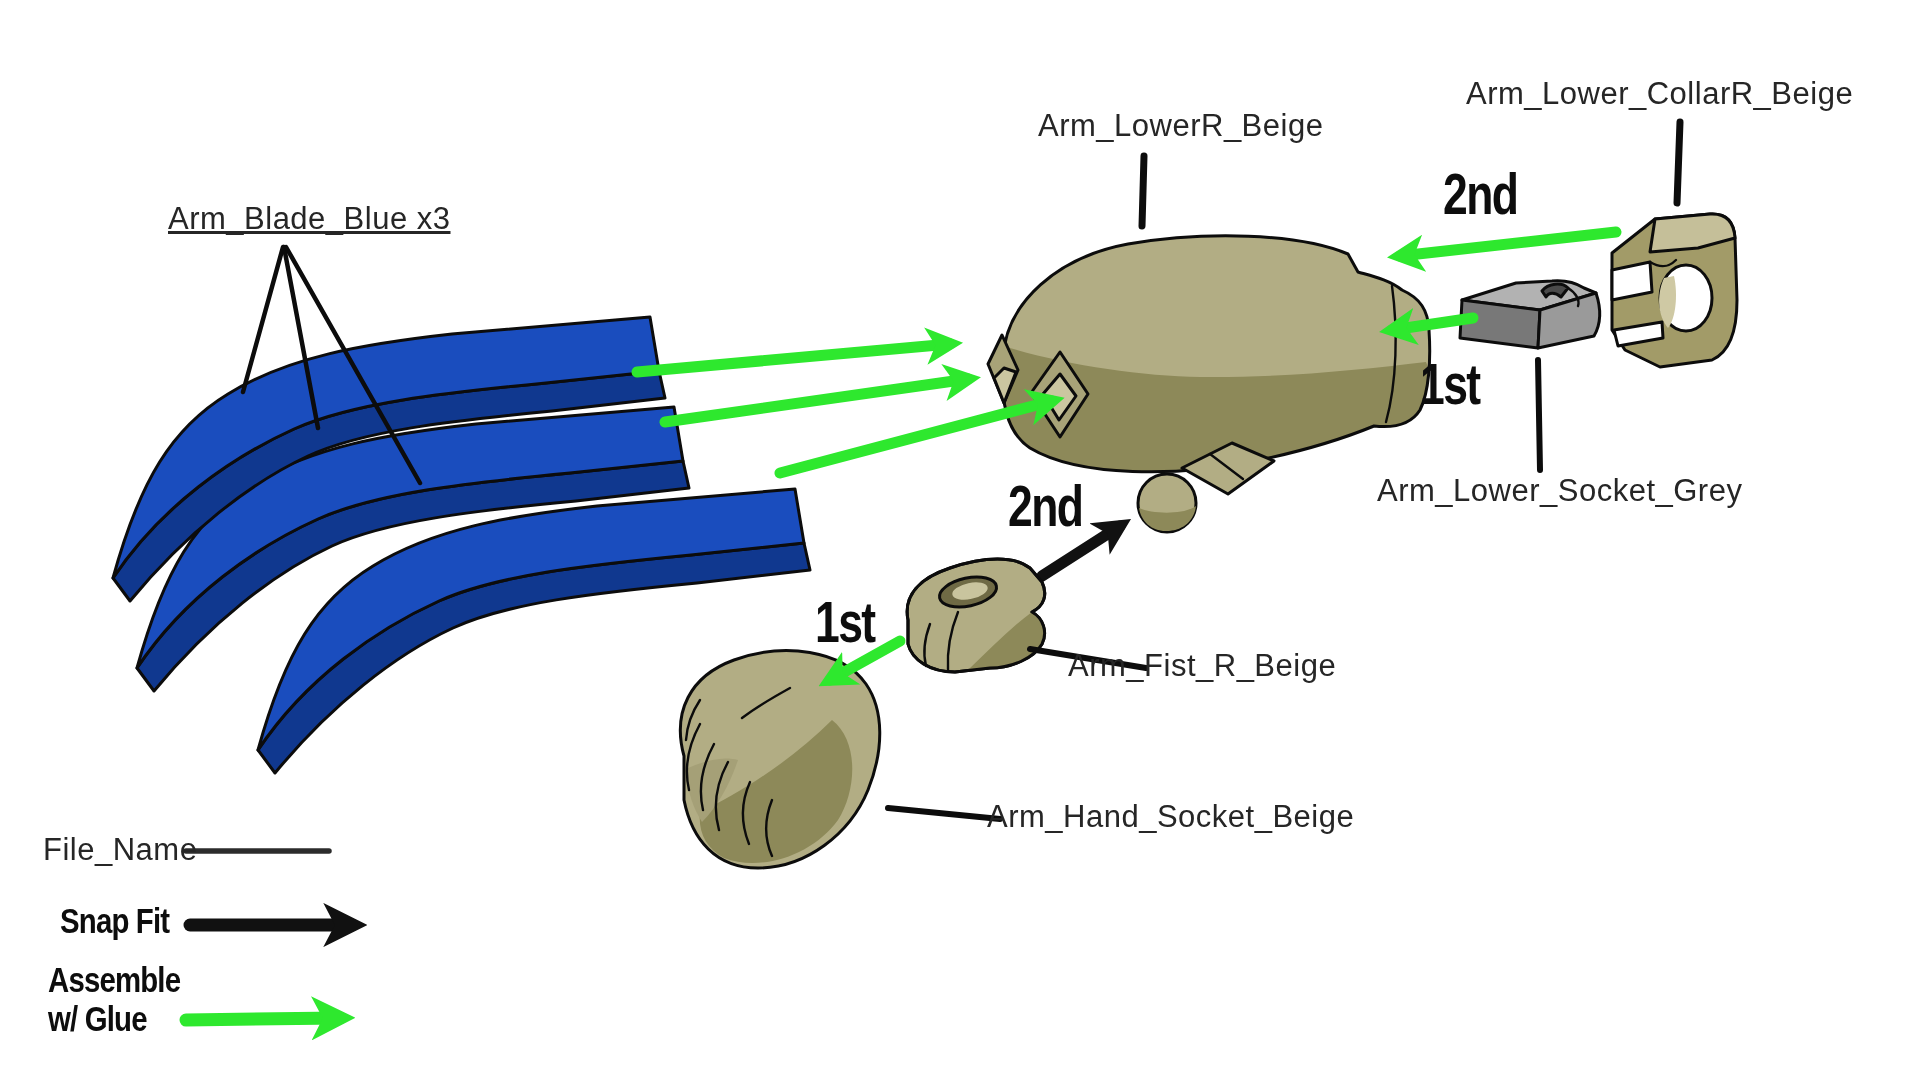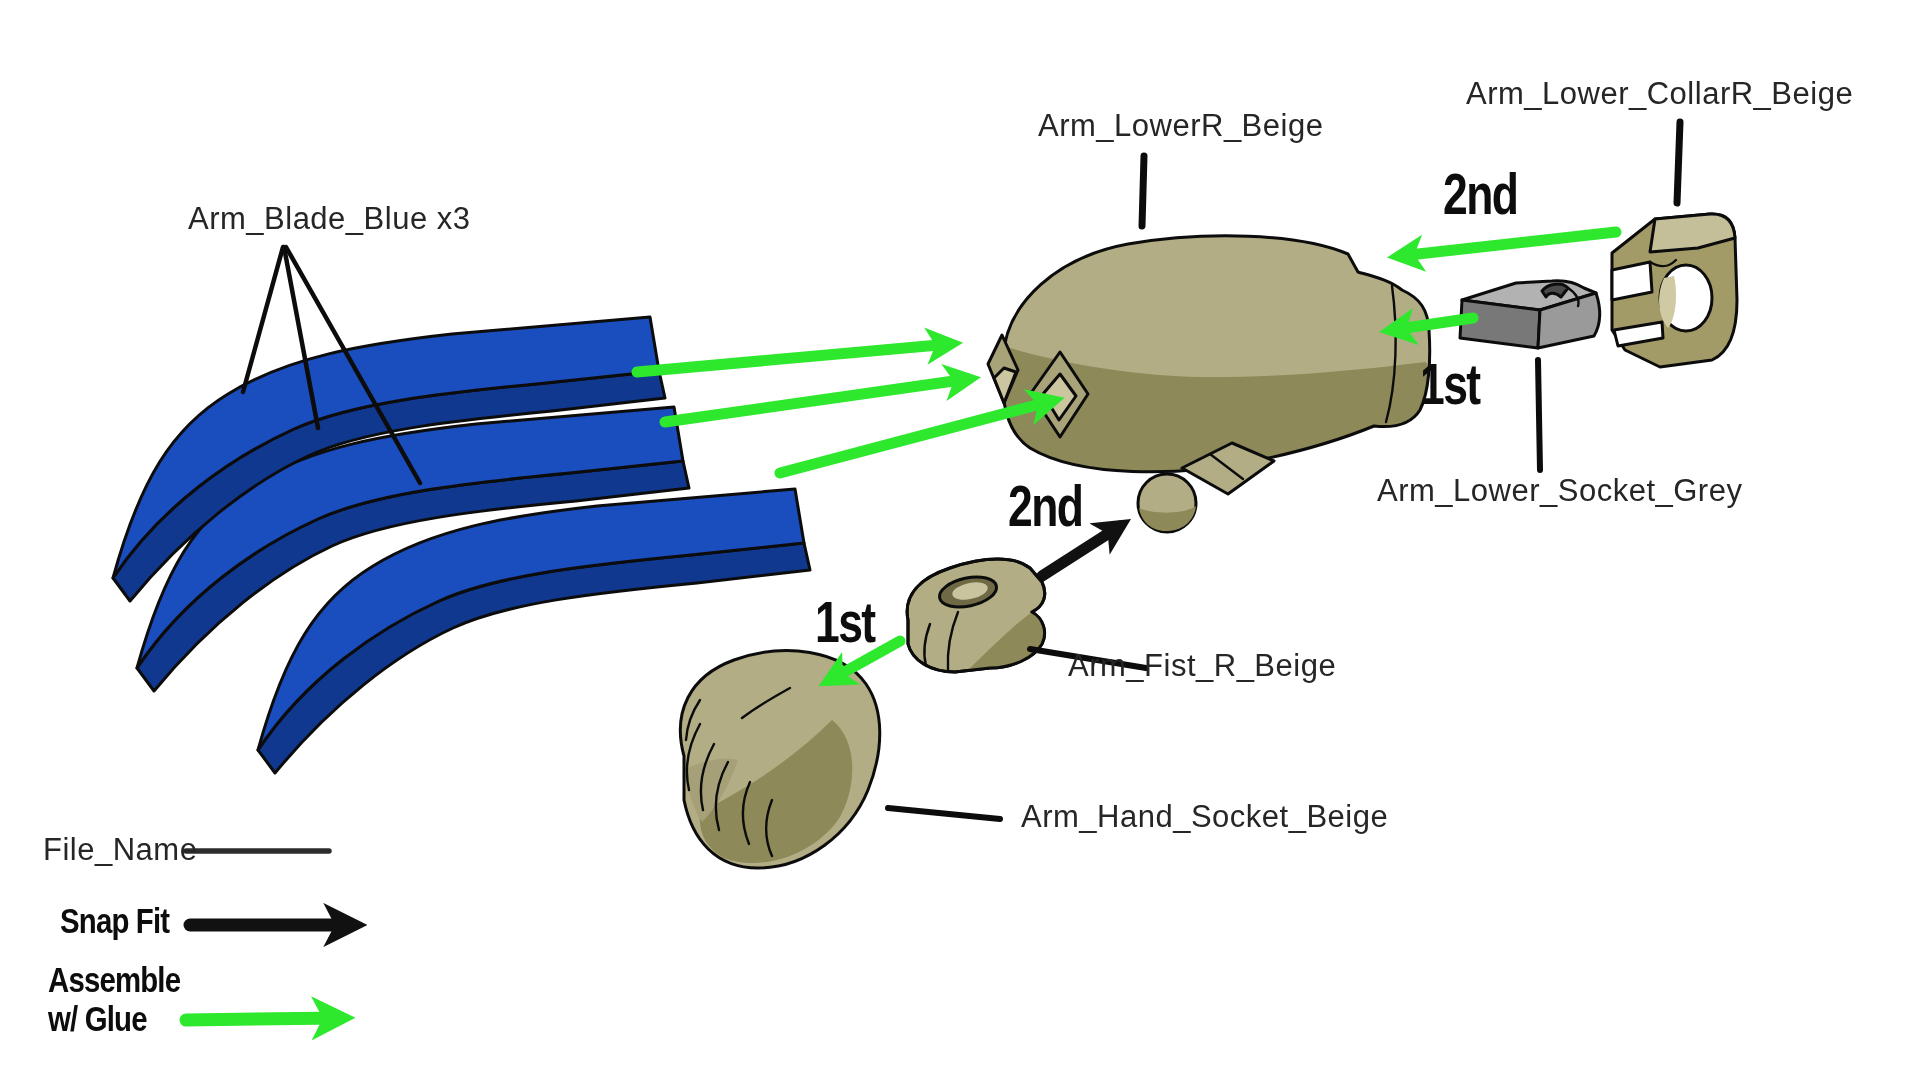--- a/index.html
+++ b/index.html
@@ -139,26 +139,26 @@
     <line x1="1680" y1="122" x2="1677" y2="203" stroke="#0c0c0c" stroke-width="7" stroke-linecap="round"></line>
     <line x1="1538" y1="360" x2="1540" y2="470" stroke="#0c0c0c" stroke-width="6" stroke-linecap="round"></line>
     <line x1="1030" y1="649" x2="1146" y2="668" stroke="#0c0c0c" stroke-width="6" stroke-linecap="round"></line>
     <line x1="888" y1="808" x2="1000" y2="819" stroke="#0c0c0c" stroke-width="6" stroke-linecap="round"></line>
 
     <line x1="186" y1="851" x2="329" y2="851" stroke="#2c2c2c" stroke-width="5.5" stroke-linecap="round"></line>
     <line x1="190" y1="925" x2="352" y2="925" stroke="#111111" stroke-width="13" stroke-linecap="round" marker-end="url(#mblack)"></line>
     <line x1="186" y1="1020" x2="340" y2="1018" stroke="#2ee82e" stroke-width="13" stroke-linecap="round" marker-end="url(#mgreen)"></line>
   </svg>
 
-  <div class="plabel" style="left:188px;top:203px;">Arm_Blade_Blue x3</div>
+  <div class="plabel" style="left:168px;top:203px;text-decoration:underline;">Arm_Blade_Blue x3</div>
   <div class="plabel" style="left:998px;top:110px;margin-left:40px;">Arm_LowerR_Beige</div>
   <div class="plabel" style="left:1377px;top:475px;">Arm_Lower_Socket_Grey</div>
   <div class="plabel" style="left:1466px;top:78px;">Arm_Lower_CollarR_Beige</div>
   <div class="plabel" style="left:1068px;top:650px;">Arm_Fist_R_Beige</div>
-  <div class="plabel" style="left:1021px;top:801px;">Arm_Hand_Socket_Beige</div>
+  <div class="plabel" style="left:987px;top:801px;">Arm_Hand_Socket_Beige</div>
 
   <div class="order" style="left:1443px;top:166px;">2nd</div>
   <div class="order" style="left:1420px;top:356px;">1st</div>
   <div class="order" style="left:1008px;top:478px;">2nd</div>
   <div class="order" style="left:815px;top:594px;">1st</div>
 
   <div class="plabel" style="left:43px;top:834px;">File_Name</div>
   <div class="legendtxt" style="left:60px;top:903px;">Snap Fit</div>
   <div class="legendtxt" style="left:48px;top:962px;">Assemble</div>
   <div class="legendtxt" style="left:48px;top:1001px;">w/ Glue</div>

